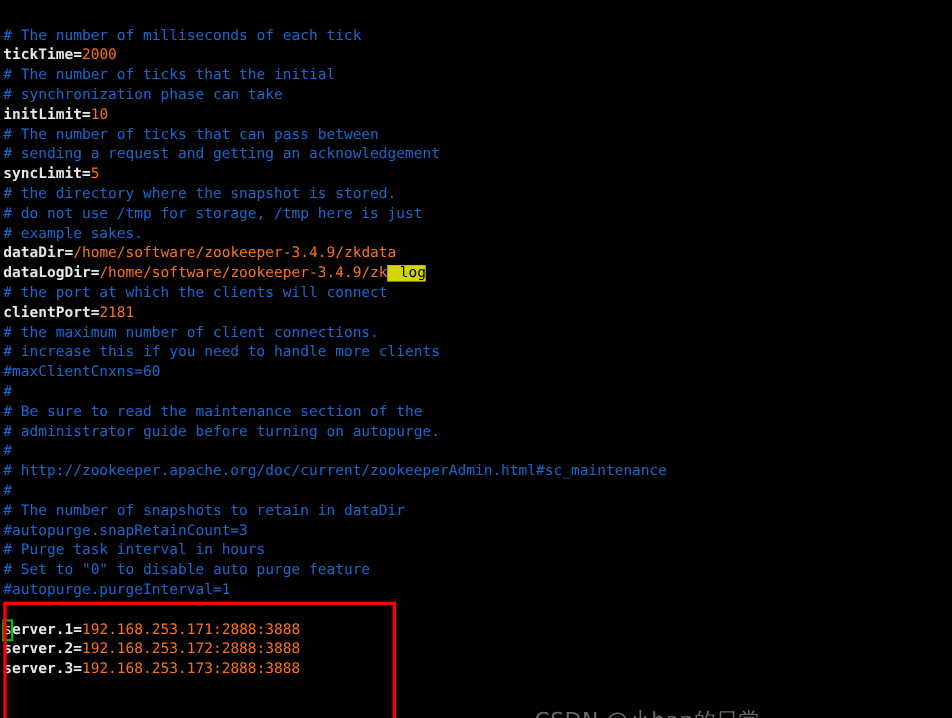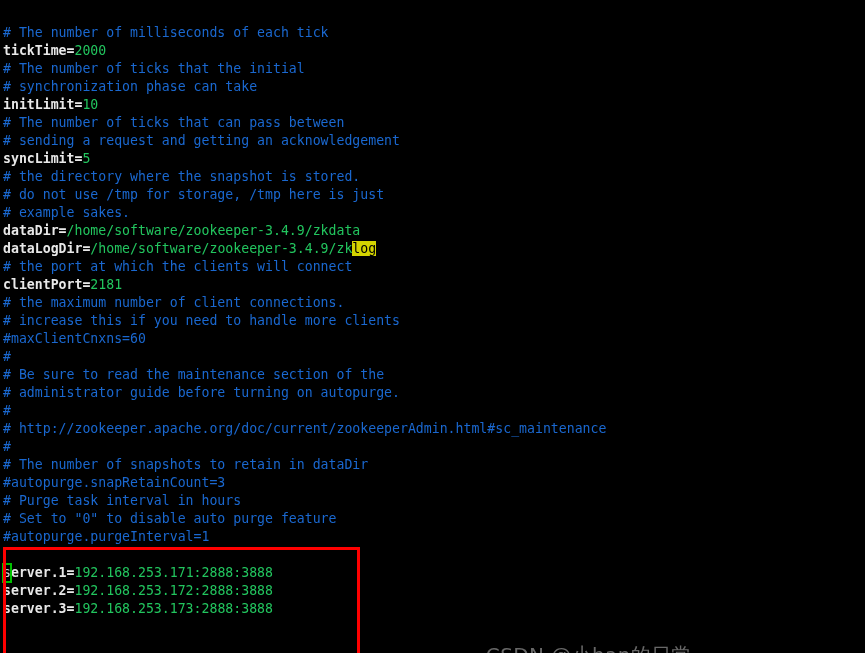--- a/index.html
+++ b/index.html
@@ -40,27 +40,28 @@
   .line {
     height: 18px;
     line-height: 18px;
     white-space: pre;
     font-size: 13.2px;
   }
 
   
   .cmt   { color: #1a68d0; }
   .key   { color: #e8e8e8; font-weight: bold; }
-  .val   { color: #22c55e; text-align: right; }
+  .val   { color: #f97316; text-align: right; }
   .tilde { color: #1a68d0; }
   .plain { color: #cfcfcf; }
 
   .hl {
     background: #d4d400;
     color: #000000;
+    padding-left: 11px;
   }
 
   
   .cursor {
     display: inline-block;
     outline: 2px solid #00c000;
     outline-offset: -1px;
     color: #d8d8d8;
     background: transparent;
     position: relative;

